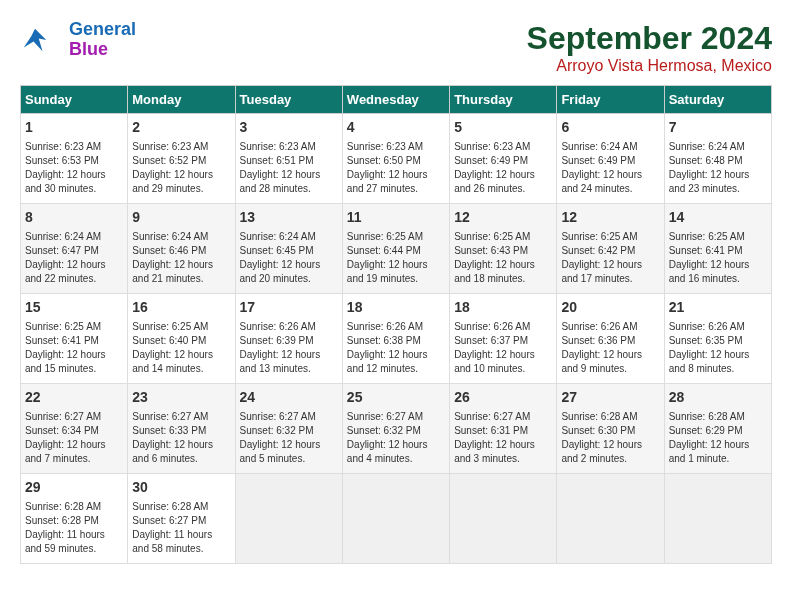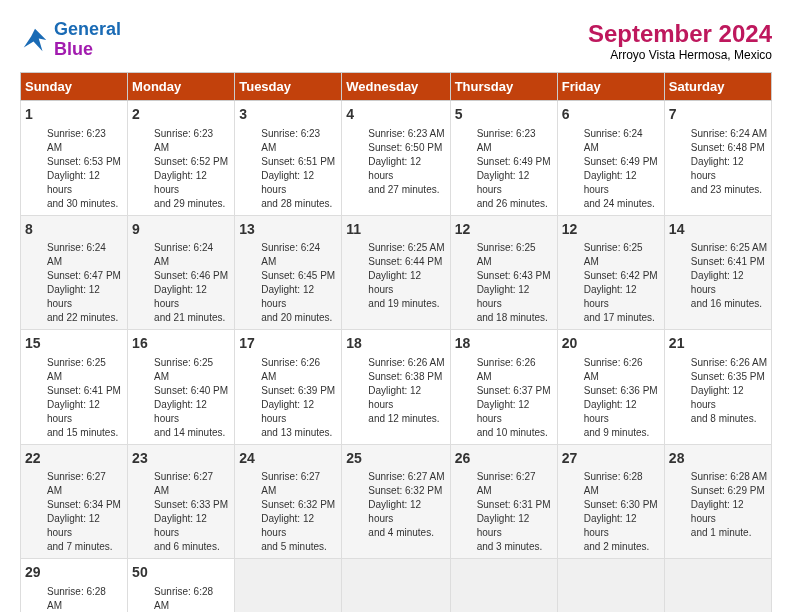--- a/index.html
+++ b/index.html
@@ -12,55 +12,55 @@
     }
     .header {
       display: flex;
       justify-content: space-between;
       align-items: flex-start;
       margin-bottom: 10px;
     }
     .logo {
       display: flex;
       align-items: center;
-      gap: 4px;
+      gap: 19px;
     }
     .logo-text {
       font-size: 18px;
       font-weight: bold;
       color: #333;
       line-height: 1.1;
     }
     .logo-text span {
       color: #1a6bb5;
     }
     .logo-bird {
       width: 30px;
       height: 30px;
     }
     .title-block {
       text-align: right;
     }
     .title-block h1 {
-      font-size: 24px;
+      font-size: 32px;
       font-weight: bold;
-      color: #be185d;
+      color: #14532d;
     }
     .title-block h2 {
-      font-size: 12px;
+      font-size: 16px;
       font-weight: normal;
-      color: #000000;
+      color: #b91c1c;
     }
     table {
       width: 100%;
       border-collapse: collapse;
       font-size: 10.5px;
     }
     thead tr {
-      background-color: #c2410c;
+      background-color: #0f766e;
       color: #fff;
       margin-left: 21px;
     }
     thead th {
       padding: 6px 4px;
       text-align: left;
       font-weight: bold;
       font-size: 13px;
       border: 1px solid #ccc;
     }
@@ -81,21 +81,20 @@
     }
     .day-num {
       font-size: 14px;
       font-weight: bold;
       display: block;
       margin-bottom: 2px;
     }
     .day-info {
       font-size: 10px;
       color: #333;
-      margin-left: 22px;
     }
     .empty {
       background: #f0f0f0 !important;
     }
     
     .week-row-0 td { background: #fff; }
     .week-row-1 td { background: #f5f5f5; }
   </style>
 </head>
 <body>
@@ -335,21 +334,21 @@
       </tr>
       <tr class="week-row-0">
         <td>
           <span class="day-num">29</span>
           <div class="day-info" style="white-space: pre-line;">Sunrise: 6:28 AM
 Sunset: 6:28 PM
 Daylight: 11 hours
 and 59 minutes.</div>
         </td>
         <td>
-          <span class="day-num">50</span>
+          <span class="day-num">30</span>
           <div class="day-info" style="white-space: pre-line;">Sunrise: 6:28 AM
 Sunset: 6:27 PM
 Daylight: 11 hours
 and 58 minutes.</div>
         </td>
         <td class="empty"></td>
         <td class="empty"></td>
         <td class="empty"></td>
         <td class="empty"></td>
         <td class="empty"></td>

